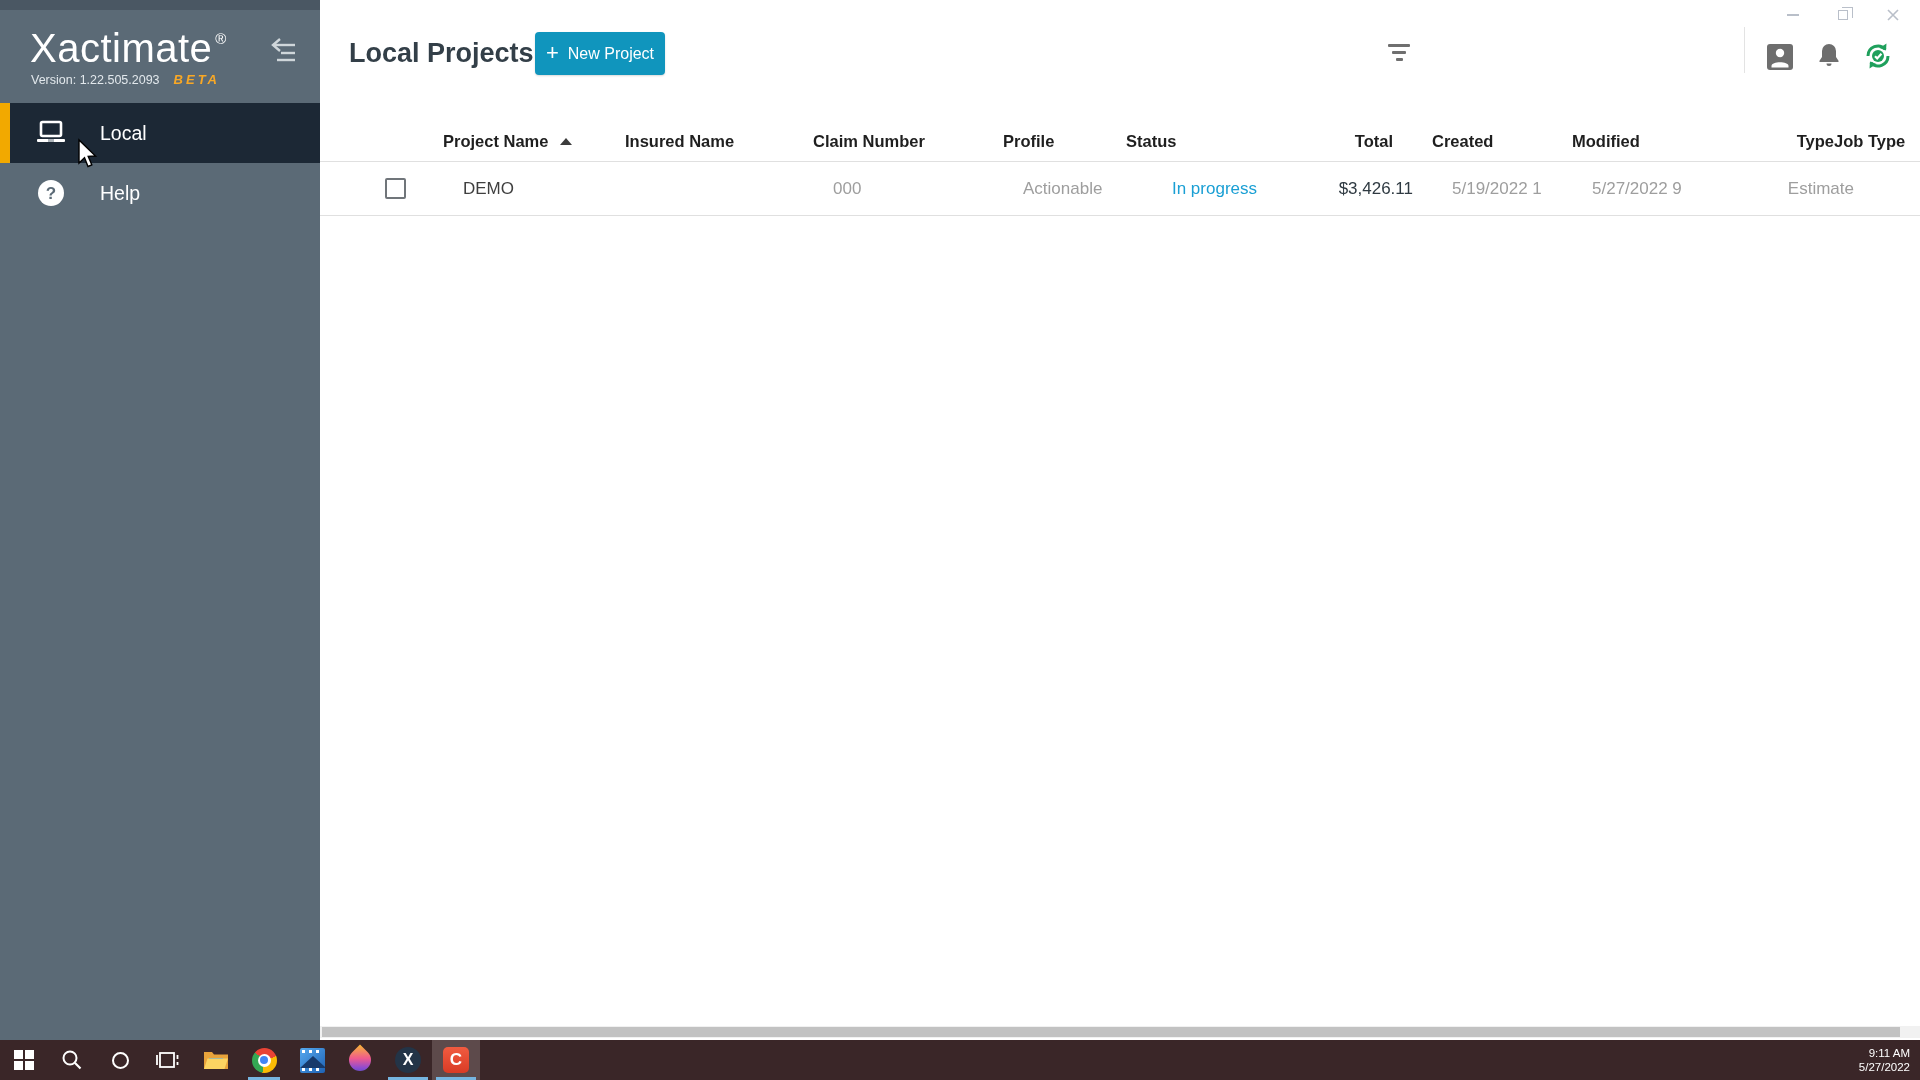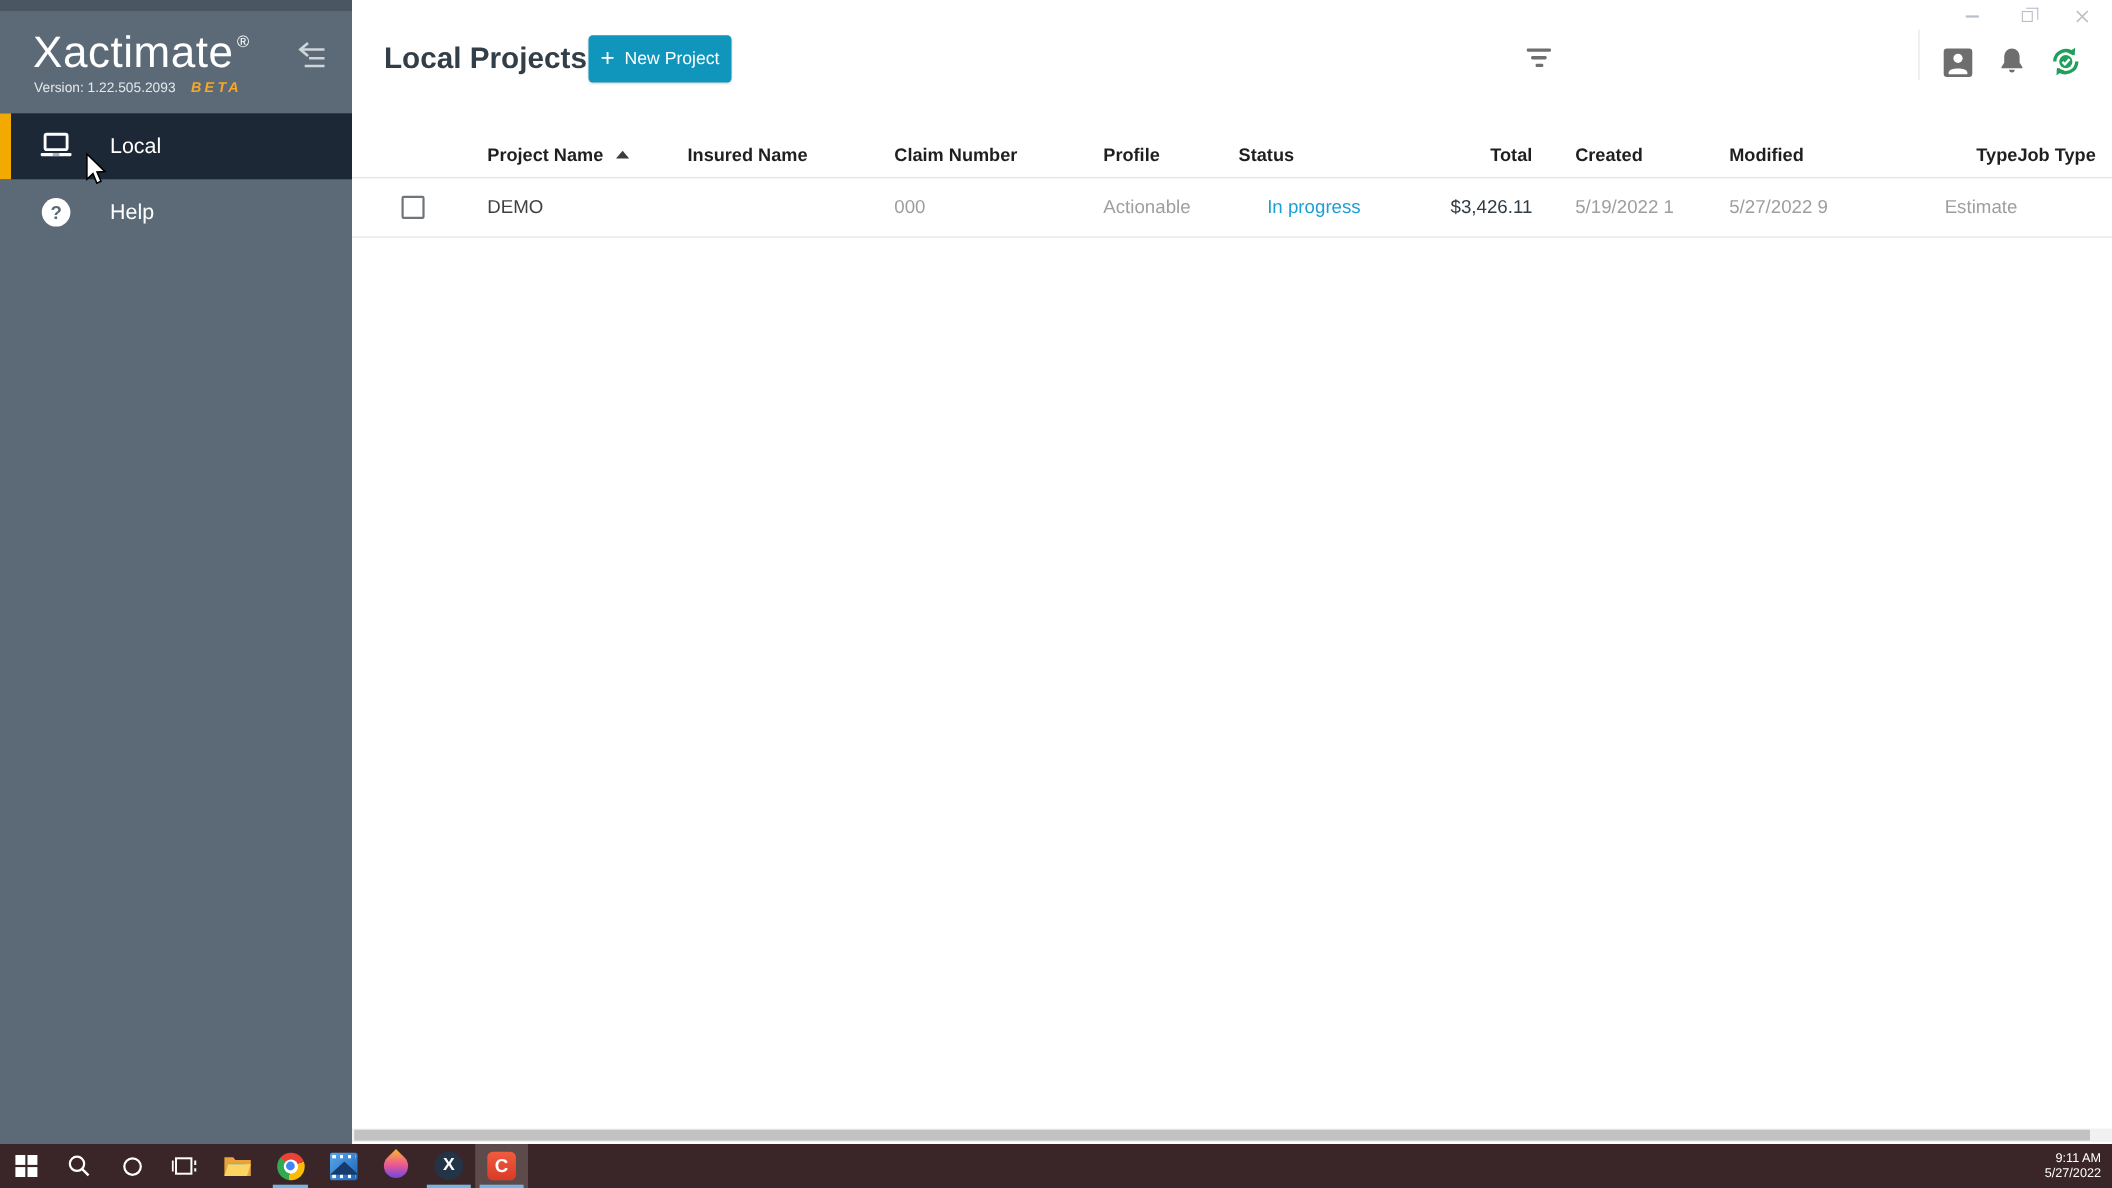--- a/index.html
+++ b/index.html
@@ -49,21 +49,21 @@
   .search-wrap{position:absolute;left:1433px;top:38px;width:296px;height:34px;border-bottom:1px solid #9e9e9e;display:flex;align-items:center;}
   .search-input{border:none;outline:none;background:transparent;flex:1;margin-left:14px;font-size:19px;font-style:italic;color:#555;font-family:inherit;}
   .search-input::placeholder{color:#bdbdbd;font-style:italic;}
   .header-divider{position:absolute;left:1744px;top:27px;width:1px;height:46px;background:#e3e3e3;}
   .hdr-icon-btn{position:absolute;cursor:pointer;}
 
   
   .table{position:absolute;left:320px;top:122px;right:0;}
   .trow{display:flex;align-items:center;}
   .thead{height:40px;border-bottom:1px solid #e0e0e0;font-weight:700;font-size:16.5px;color:#1f1f1f;}
-  .tbody-row{height:54px;border-bottom:1px solid #e0e0e0;font-size:17px;cursor:pointer;}
+  .tbody-row{height:54px;border-bottom:1px solid #e0e0e0;font-size:17px;cursor:pointer;padding-left:20px;}
   .col-cb{width:123px;padding-left:45px;}
   .col-name{width:182px;}.col-insured{width:188px;}.col-claim{width:190px;}
   .col-profile{width:123px;}.col-status{width:137px;}
   .col-total{width:130px;text-align:right;}
   .col-created{width:179px;padding-left:39px;}
   .col-modified{width:136px;}.col-type{width:126px;text-align:right;}.col-job{flex:1;}
   .sort-tri{display:inline-block;width:0;height:0;border-left:6px solid transparent;border-right:6px solid transparent;
     border-bottom:7px solid #3c3c3c;margin-left:12px;vertical-align:2px;}
   .checkbox{display:block;width:21px;height:21px;border:2px solid #70757a;border-radius:2px;background:#fff;cursor:pointer;}
   .cell-dark{color:#3f3f3f;}

